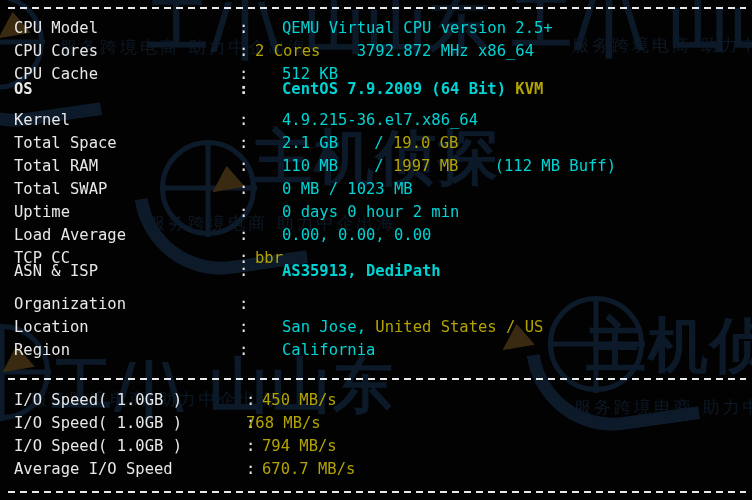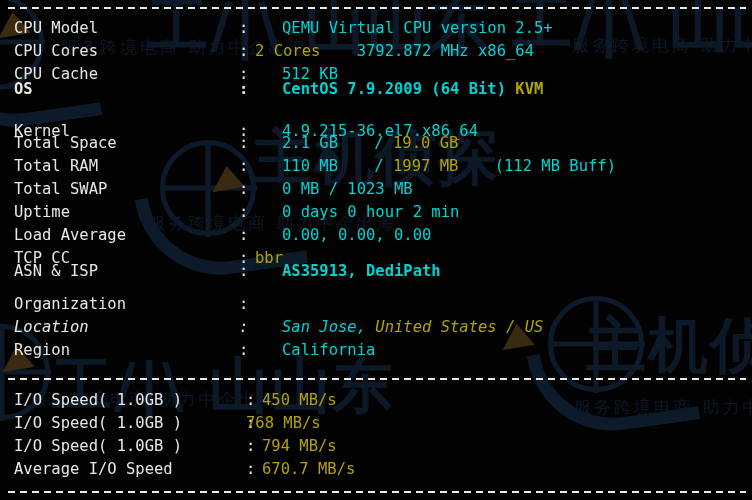--- a/index.html
+++ b/index.html
@@ -104,30 +104,30 @@
     <div class="wm-arrow" style="left:8px;top:350px;"></div>
   </div>
 
   <div class="term">
     <div class="dash" style="top:7px;"></div>
     <div id="info-rows">
         <div class="row" style="top: 17px;"><span class="label">CPU Model</span><span class="colon" style="left: 239px;">:</span><span class="val" style="left: 255px;"><span class="c">QEMU Virtual CPU version 2.5+</span></span></div>
         <div class="row" style="top: 40px;"><span class="label">CPU Cores</span><span class="colon" style="left: 239px;">:</span><span class="val" style="left: 255px;"><span class="y">2</span><span class="y"> Cores</span><span class="c"> 3792.872 MHz x86_64</span></span></div>
         <div class="row" style="top: 63px;"><span class="label">CPU Cache</span><span class="colon" style="left: 239px;">:</span><span class="val" style="left: 255px;"><span class="c">512 KB</span></span></div>
         <div class="row" style="top: 78px; font-weight: bold;"><span class="label">OS</span><span class="colon" style="left: 239px;">:</span><span class="val" style="left: 255px;"><span class="c">CentOS 7.9.2009 (64 Bit) </span><span class="y">KVM</span></span></div>
-        <div class="row" style="top: 120px;"><span class="label">Kernel</span><span class="colon" style="left: 239px;">:</span><span class="val" style="left: 255px;"><span class="c">4.9.215-36.el7.x86_64</span></span></div>
+        <div class="row" style="top: 109px;"><span class="label">Kernel</span><span class="colon" style="left: 239px;">:</span><span class="val" style="left: 255px;"><span class="c">4.9.215-36.el7.x86_64</span></span></div>
         <div class="row" style="top: 132px;"><span class="label">Total Space</span><span class="colon" style="left: 239px;">:</span><span class="val" style="left: 255px;"><span class="c">2.1 GB </span><span class="c">/</span><span class="y"> 19.0 GB</span></span></div>
         <div class="row" style="top: 155px;"><span class="label">Total RAM</span><span class="colon" style="left: 239px;">:</span><span class="val" style="left: 255px;"><span class="c">110 MB </span><span class="c">/</span><span class="y"> 1997 MB</span><span class="c"> (112 MB Buff)</span></span></div>
         <div class="row" style="top: 178px;"><span class="label">Total SWAP</span><span class="colon" style="left: 239px;">:</span><span class="val" style="left: 255px;"><span class="c">0 MB / 1023 MB</span></span></div>
         <div class="row" style="top: 201px;"><span class="label">Uptime</span><span class="colon" style="left: 239px;">:</span><span class="val" style="left: 255px;"><span class="c">0 days 0 hour 2 min</span></span></div>
         <div class="row" style="top: 224px;"><span class="label">Load Average</span><span class="colon" style="left: 239px;">:</span><span class="val" style="left: 255px;"><span class="c">0.00, 0.00, 0.00</span></span></div>
         <div class="row" style="top: 247px;"><span class="label">TCP CC</span><span class="colon" style="left: 239px;">:</span><span class="val" style="left: 255px;"><span class="y">bbr</span></span></div>
         <div class="row" style="top: 260px; padding-left: 24px;"><span class="label">ASN &amp; ISP</span><span class="colon" style="left: 239px;">:</span><span class="val" style="left: 255px; font-weight: bold;"><span class="c">AS35913, DediPath</span></span></div>
         <div class="row" style="top: 293px;"><span class="label">Organization</span><span class="colon" style="left: 239px;">:</span></div>
-        <div class="row" style="top: 316px; font-style: italic;"><span class="label">Location</span><span class="colon" style="left: 239px;">:</span><span class="val" style="left: 255px;"><span class="c">San Jose, </span><span class="y">United States / US</span></span></div>
+        <div class="row" style="top: 316px;"><span class="label">Location</span><span class="colon" style="left: 239px;">:</span><span class="val" style="left: 255px;"><span class="c">San Jose, </span><span class="y">United States / US</span></span></div>
         <div class="row" style="top: 339px;"><span class="label">Region</span><span class="colon" style="left: 239px;">:</span><span class="val" style="left: 255px;"><span class="c">California</span></span></div>
       </div>
     <div class="dash" style="top:378px;"></div>
     <div id="io-rows">
         <div class="row" style="top: 389px;"><span class="label">I/O Speed( 1.0GB )</span><span class="colon" style="left: 246px;">:</span><span class="val" style="left: 262px;"><span class="y">450 MB/s</span></span></div>
         <div class="row" style="top: 412px;"><span class="label">I/O Speed( 1.0GB )</span><span class="colon" style="left: 246px;">:</span><span class="val" style="left: 246px;"><span class="y">768 MB/s</span></span></div>
         <div class="row" style="top: 435px;"><span class="label">I/O Speed( 1.0GB )</span><span class="colon" style="left: 246px;">:</span><span class="val" style="left: 262px;"><span class="y">794 MB/s</span></span></div>
         <div class="row" style="top: 458px;"><span class="label">Average I/O Speed</span><span class="colon" style="left: 246px;">:</span><span class="val" style="left: 262px;"><span class="y">670.7 MB/s</span></span></div>
       </div>
     <div class="dash" style="top:491px;"></div>

